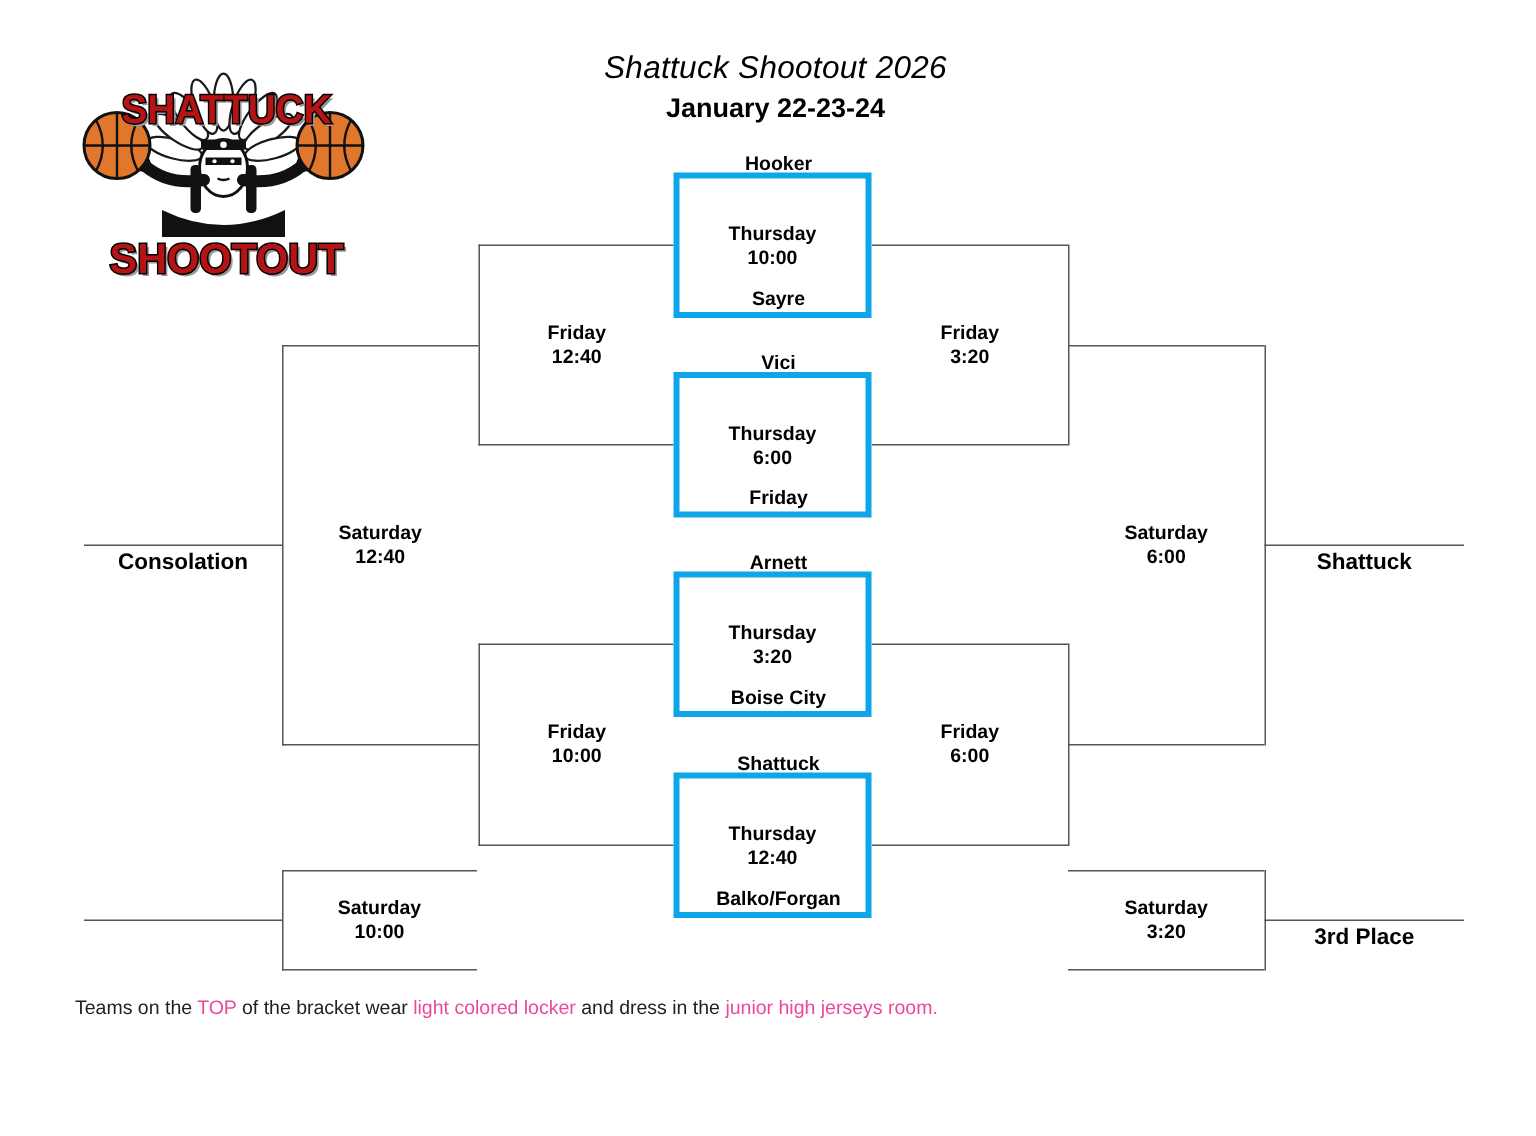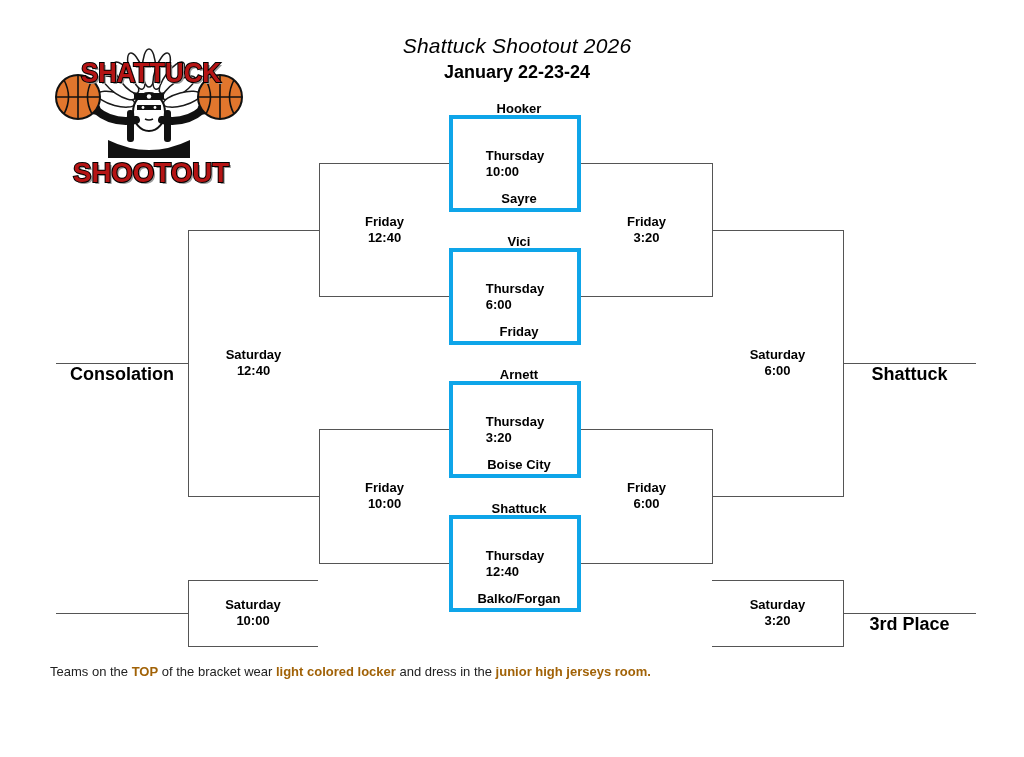--- a/index.html
+++ b/index.html
@@ -11,39 +11,39 @@
   .vl{position:absolute;width:1px;background:#555;}
 
   
   .gamebox{position:absolute;left:449px;width:132px;height:97px;
     border:4px solid #0ea5e9;box-sizing:border-box;background:#fff;
     display:flex;align-items:center;justify-content:center;}
   .team{position:absolute;left:-20px;width:172px;text-align:center;
     font-weight:bold;font-size:13px;line-height:15px;white-space:nowrap;}
   .team-top{bottom:calc(100% + 3px);}
   .team-bottom{bottom:2px;}
-  .gtime{font-weight:bold;font-size:13px;line-height:16px;}
+  .gtime{font-weight:bold;font-size:13px;line-height:16px;text-align:center;}
 
   
   .tlabel{position:absolute;font-weight:bold;font-size:13px;line-height:16px;text-align:center;}
 
   
-  .slabel{position:absolute;font-weight:bold;font-size:18px;line-height:15px;text-align:center;}
+  .slabel{position:absolute;font-weight:bold;font-size:15px;line-height:15px;text-align:center;}
 
   
   .title{position:absolute;left:267px;top:34px;width:500px;text-align:center;
     font-size:21px;font-weight:normal;font-style:italic;letter-spacing:.2px;}
   .dates{position:absolute;left:267px;top:62px;width:500px;text-align:center;
     font-size:18px;font-weight:bold;}
   .girls{position:absolute;left:711px;top:57px;width:134px;text-align:center;
     font-size:17px;font-weight:bold;border-bottom:2px solid #111;padding-bottom:4px;}
 
   
   .footer{position:absolute;left:50px;top:664px;font-size:13px;color:#222;}
-  .footer .b{font-weight:bold;color:#a16207;}
+  .footer .b{font-weight:normal;color:#ec4899;}
 
   
   .logo{position:absolute;left:50px;top:48px;width:212px;height:142px;}
 </style>
 </head>
 <body>
 
 <div class="canvas">
 
   <div class="title">Shattuck Shootout 2026</div>

